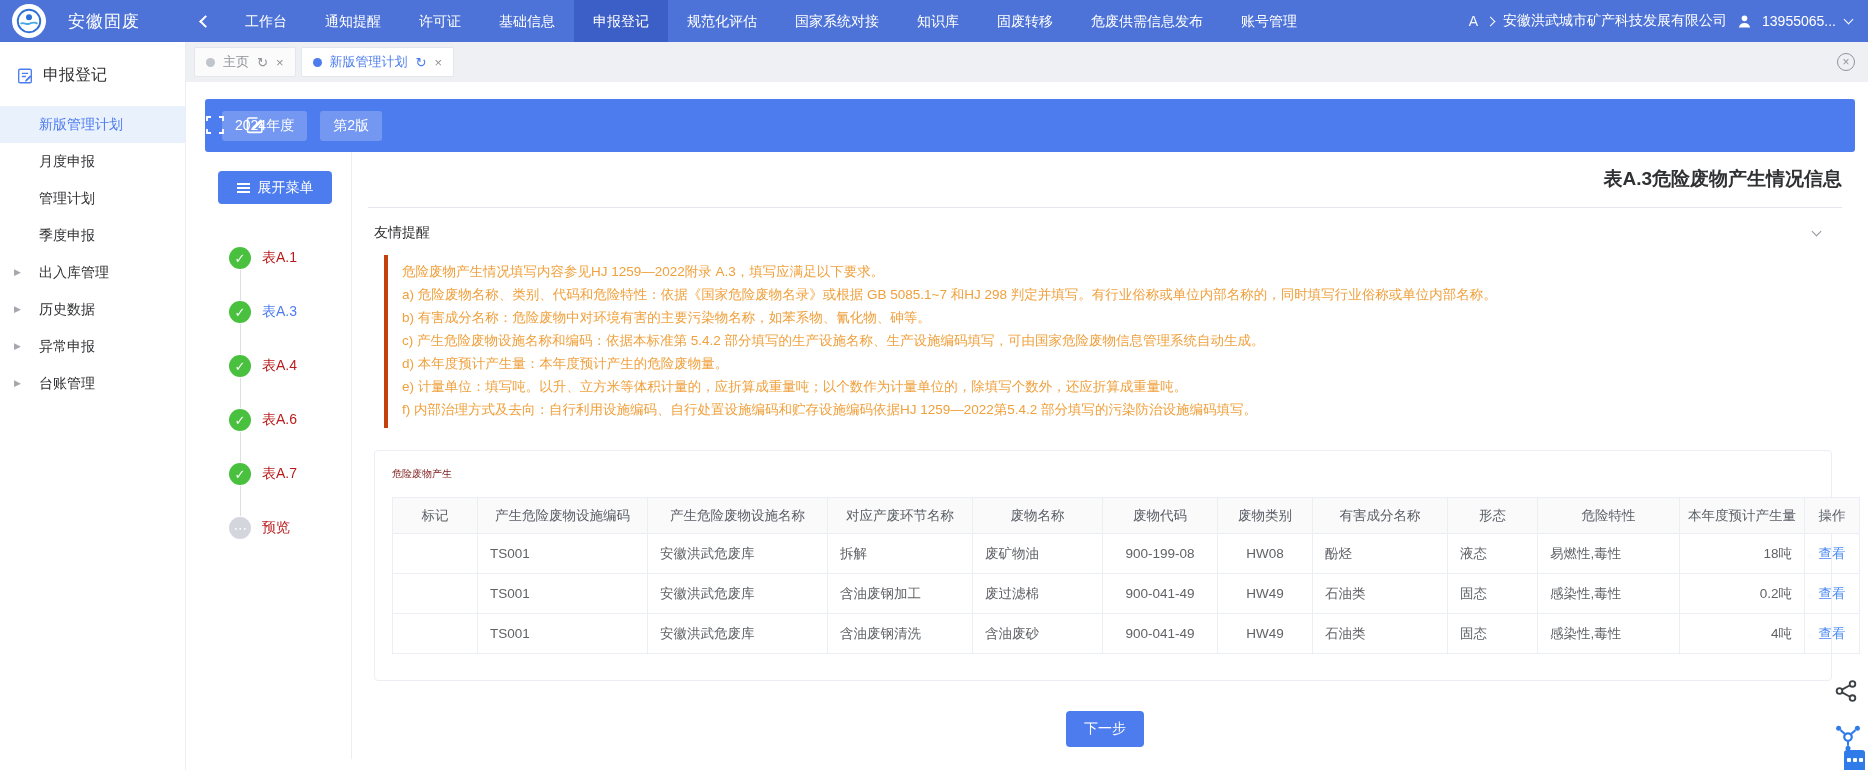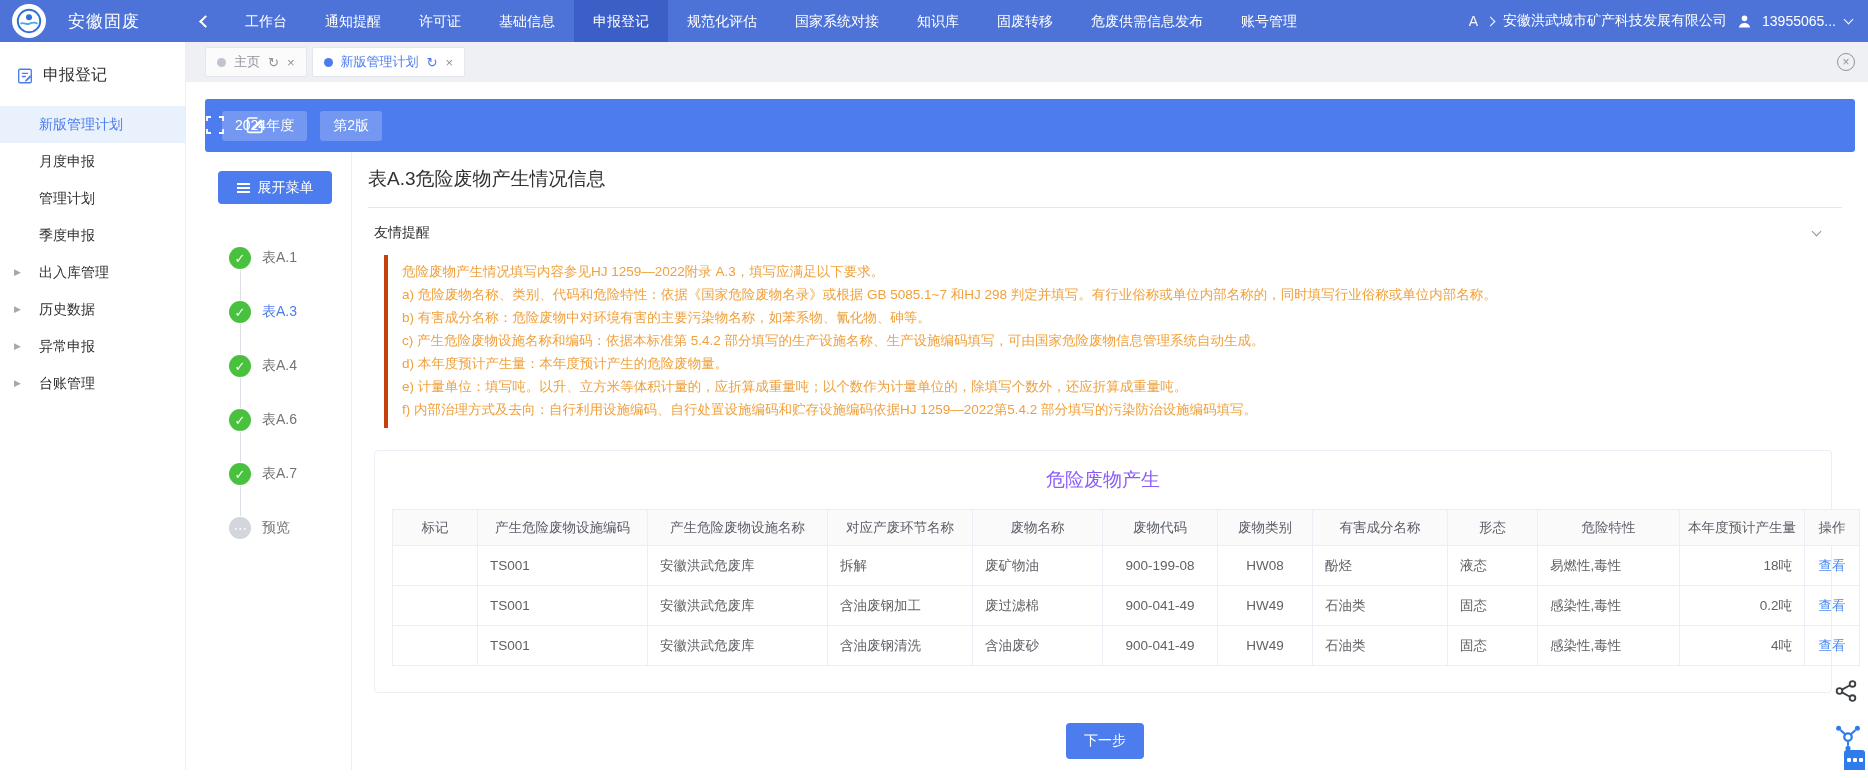--- a/index.html
+++ b/index.html
@@ -28,21 +28,21 @@
   .side-header { display:flex; align-items:center; gap:9px; padding:23px 0 20px 16px; font-size:16px; color:#303133; }
   .side-list { list-style:none; }
   .side-item { position:relative; padding-left:39px; line-height:37px; height:37px; font-size:14px; color:#303133; cursor:pointer; }
   .side-item.active { background:#e9f1fd; color:#4d7cee; }
   .side-item .arrow { display:none; position:absolute; left:14px; top:0; font-size:9px; color:#a4a7ad; }
   .side-item.expandable .arrow { display:inline; }
 
   .main { flex:1; display:flex; flex-direction:column; min-width:0; background:#fff; position:relative; }
 
   
-  .tabbar { height:40px; background:#eef0f4; display:flex; align-items:center; padding-left:14px; position:relative; flex-shrink:0; }
+  .tabbar { height:40px; background:#eef0f4; display:flex; align-items:center; padding-left:3px; position:relative; flex-shrink:0; }
   .tab { height:30px; background:#fbfbfc; border:1px solid #e4e7ed; border-radius:2px; display:flex; align-items:center; gap:8px; padding:0 11px; margin-left:5px; font-size:13px; color:#909399; cursor:pointer; }
   .tab.active { background:#fff; color:#4d7cee; }
   .tab-dot { width:9px; height:9px; border-radius:50%; background:#c0c4cc; }
   .tab.active .tab-dot { background:#4d7cee; }
   .tab-x { color:#909399; font-size:13px; }
   .close-all { position:absolute; right:13px; top:11px; width:18px; height:18px; border:1px solid #8f949e; border-radius:50%; color:#8f949e; font-size:12px; display:flex; align-items:center; justify-content:center; cursor:pointer; }
 
   
   .content { flex:1; padding:17px 13px 0 19px; overflow:hidden; }
   .banner { height:53px; background:#4d7cee; border-radius:3px; display:flex; align-items:center; padding:0 17px; }
@@ -53,34 +53,34 @@
   .content-row { display:flex; align-items:stretch; }
   .steps-col { width:146px; flex-shrink:0; padding-top:19px; }
   .expand-btn { margin-left:13px; width:114px; height:33px; background:#4d7cee; color:#fff; border:none; border-radius:4px; display:flex; align-items:center; justify-content:center; gap:8px; font-size:14px; cursor:pointer; font-family:inherit; }
   .menu-bars { width:13px; height:10px; background:repeating-linear-gradient(#fff 0 2px, transparent 2px 4px); }
   .step-list { list-style:none; margin:27px 0 0 24px; }
   .step { display:flex; align-items:center; gap:11px; height:54px; position:relative; cursor:pointer; }
   .step:not(:last-child)::after { content:""; position:absolute; left:11px; top:39px; width:1px; height:30px; background:#dcdfe6; }
   .step-dot { width:22px; height:22px; border-radius:50%; display:flex; align-items:center; justify-content:center; color:#fff; font-size:13px; flex-shrink:0; }
   .step.done .step-dot { background:#49c13e; }
   .step.pending .step-dot { background:#d3d6dc; font-size:14px; letter-spacing:-1px; }
-  .step-label { font-size:14px; color:#737373; }
+  .step-label { font-size:14px; color:#b91c1c; }
   .step.active .step-label { color:#4d7cee; }
 
   .form-col { flex:1; min-width:0; border-left:1px solid #eceef2; padding:14px 13px 0 16px; }
-  .page-title { font-size:19px; font-weight:400; color:#303133; }
+  .page-title { font-size:19px; font-weight:700; color:#303133;text-align:right; }
   .divider { border-bottom:1px solid #e4e7ed; margin-top:15px; }
   .reminder-head { display:flex; align-items:center; padding:16px 10px 13px 6px; cursor:pointer; }
   .reminder-title { font-size:14px; color:#303133; }
   .reminder-head .chev { margin-left:auto; color:#909399; margin-right:12px; }
   .notice { border-left:4px solid #c2410c; padding:5px 10px 7px 14px; margin-left:16px; }
   .notice p { font-size:13.5px; color:#f0a03c; line-height:23px; }
 
   .waste-card { border:1px solid #ebeef5; border-radius:4px; margin:22px 10px 0 6px; padding:16px 17px 26px; }
-  .card-title { font-size:19px; font-weight:500; color:#8b5cf6; margin-bottom:16px;text-align:center; }
+  .card-title { font-size:10px; font-weight:500; color:#7f1d1d; margin-bottom:16px; }
   table.waste { width:100%; border-collapse:collapse; table-layout:fixed; }
   table.waste th { background:#fafafa; font-weight:400; color:#5a5e66; font-size:13.5px; height:36px; border:1px solid #ebeef5; text-align:center; overflow:hidden; }
   table.waste td { height:40px; border:1px solid #ebeef5; font-size:13.5px; color:#606266; padding:0 12px; overflow:hidden; }
   td.ac { text-align:center; } td.ar { text-align:right; }
   .link { color:#4a8af4; cursor:pointer; }
 
   .next-btn { display:block; margin:30px auto 12px; background:#4d7cee; color:#fff; border:none; border-radius:4px; font-size:14px; padding:9px 18px; cursor:pointer; font-family:inherit; }
 
   
   .float-icon { position:absolute; cursor:pointer; }

